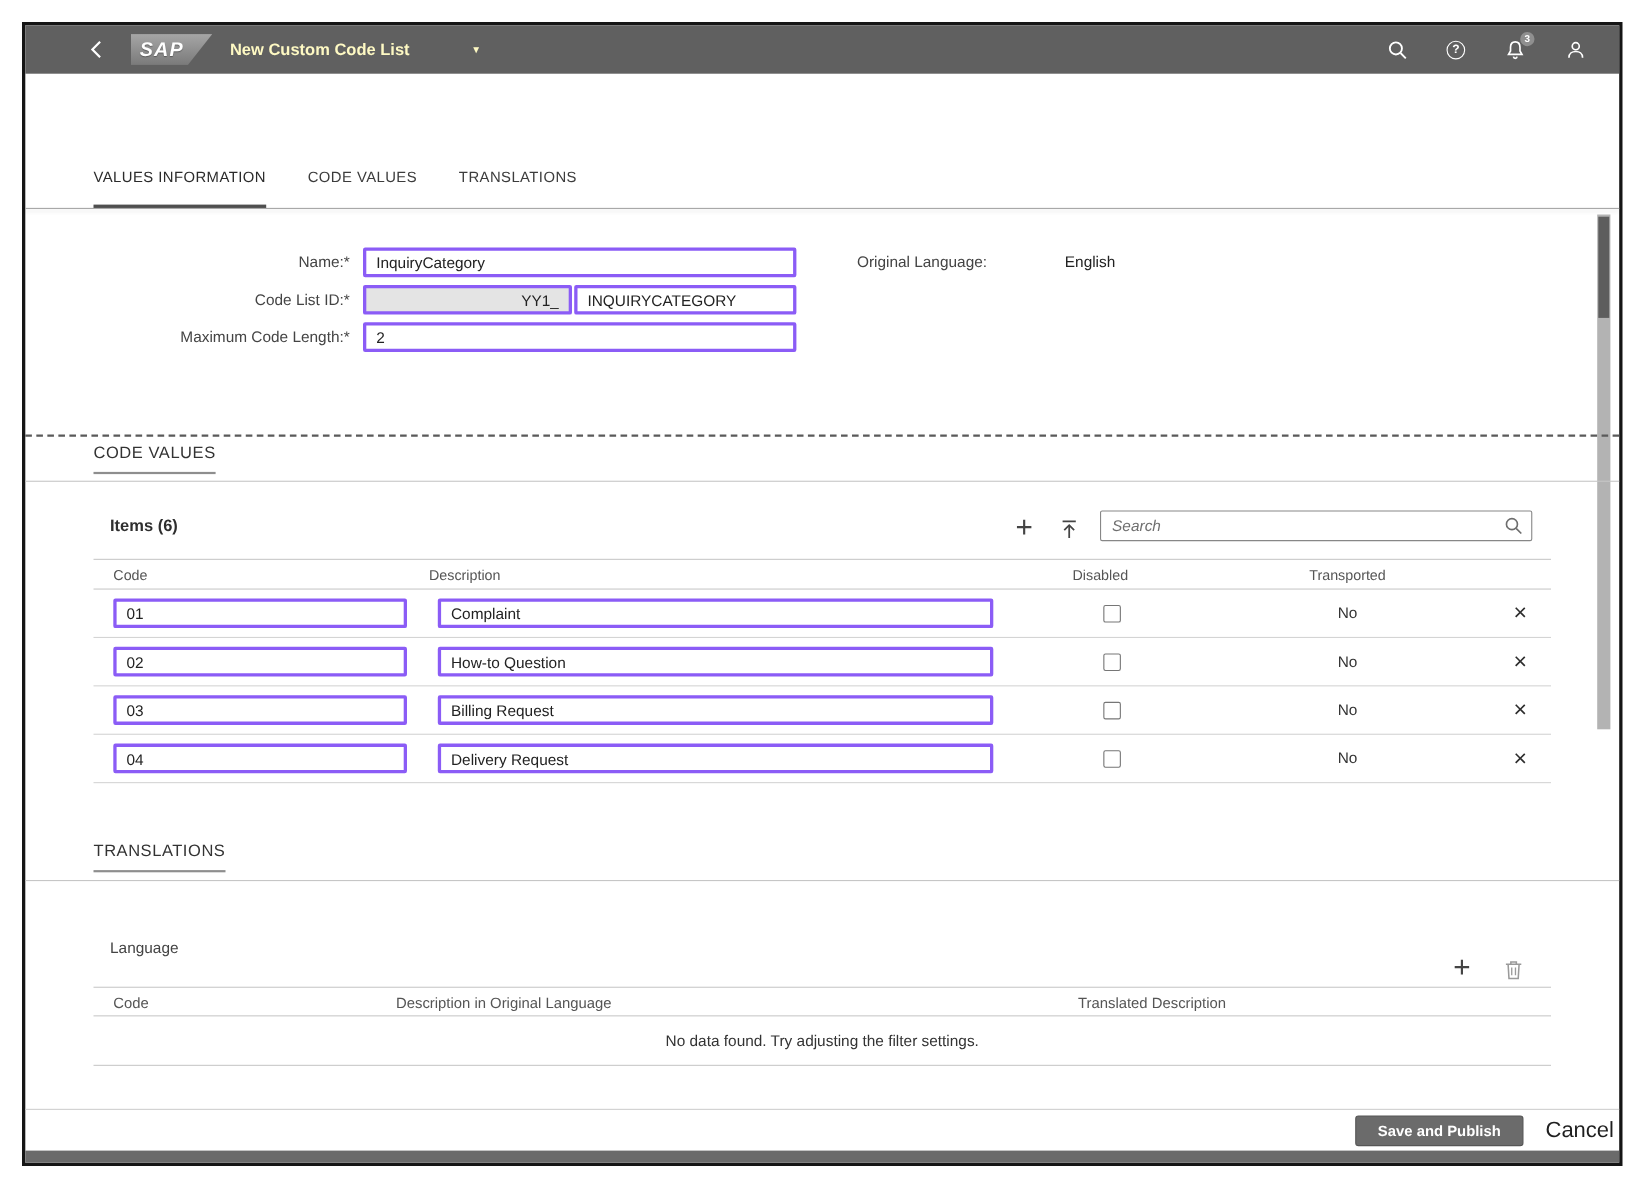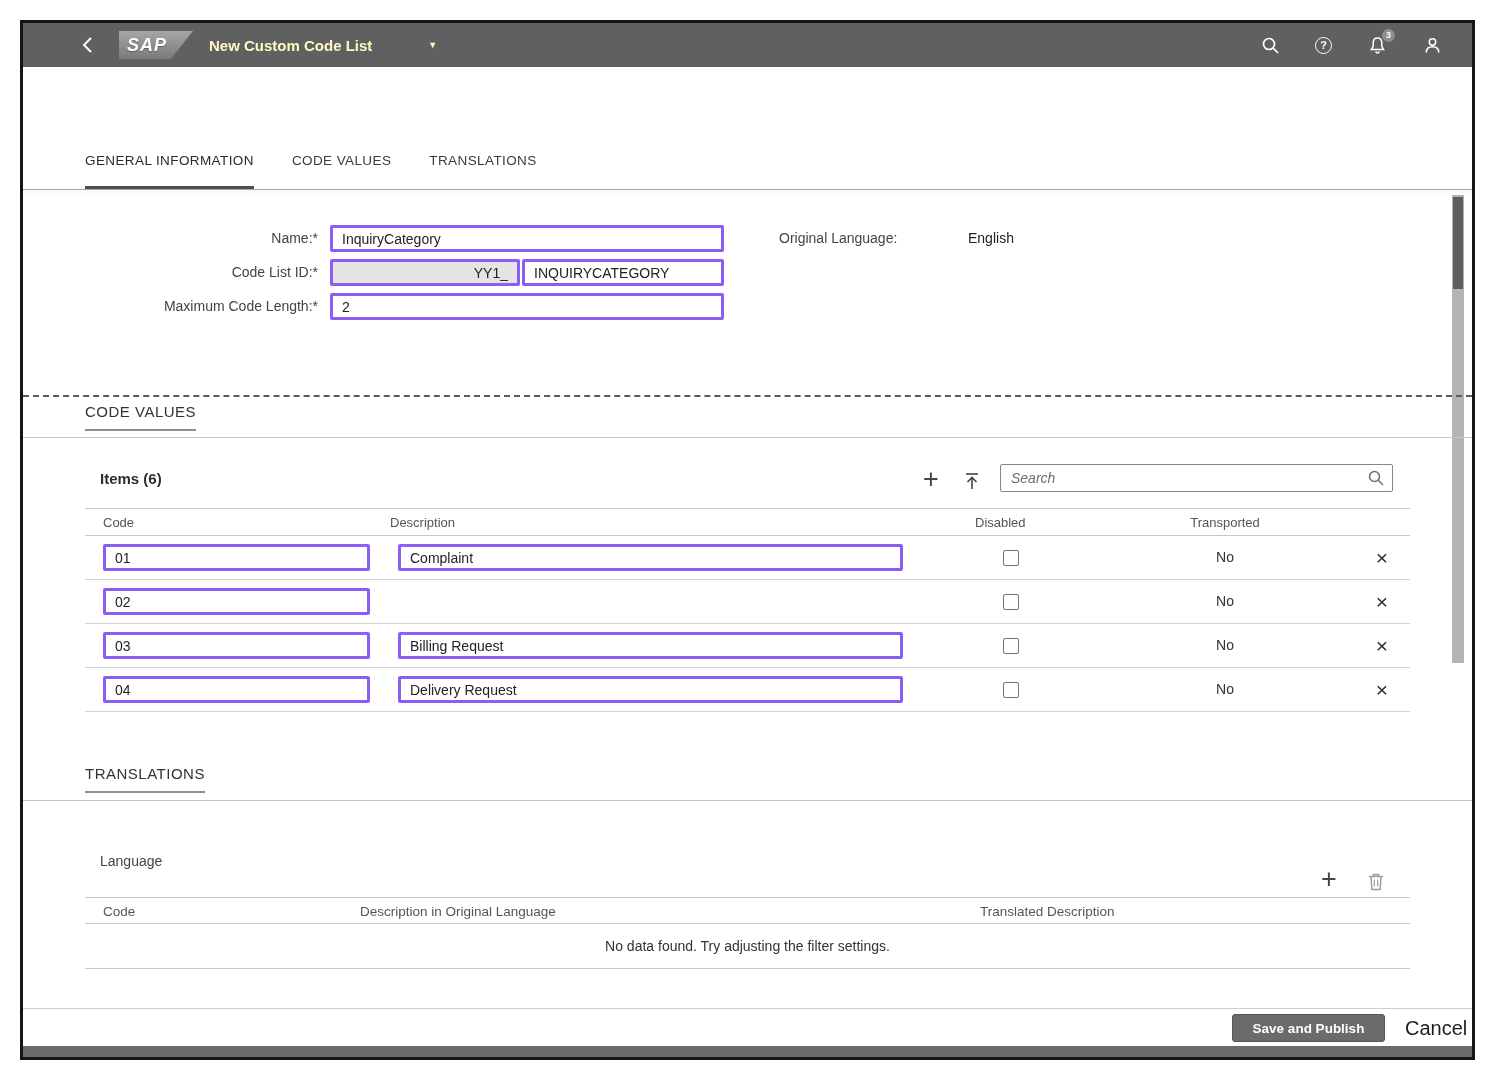--- a/index.html
+++ b/index.html
@@ -143,21 +143,21 @@
       <div class="sicon">
         <svg width="19" height="19" viewBox="0 0 19 19">
             <circle cx="9.5" cy="6" r="3.2" fill="none" stroke="#fff" stroke-width="1.5"></circle>
             <path d="M3.3 16.5 C3.3 12.4 6.4 10.8 9.5 10.8 C12.6 10.8 15.7 12.4 15.7 16.5" fill="none" stroke="#fff" stroke-width="1.5"></path>
           </svg>
       </div>
     </div>
   </header>
 
   <nav class="tabs">
-    <div class="tab selected">GENERAL INFORMATION</div>
+    <div class="tab selected">VALUES INFORMATION</div>
     <div class="tab">CODE VALUES</div>
     <div class="tab">TRANSLATIONS</div>
   </nav>
   <div class="tabbar-line"></div>
 
   <div class="scrollbar">
     <div class="thumb"></div>
   </div>
 
   <div class="frow" style="top:202px; left:0; right:0;">
@@ -212,20 +212,21 @@
 
     <div class="cv-row">
       <input class="input cv-code" value="01" style="">
       <input class="input cv-desc" value="Complaint" style="">
       <div class="checkbox"></div>
       <div class="cv-transported">No</div>
       <div class="cv-delete">×</div>
     </div>
     <div class="cv-row">
       <input class="input cv-code" value="02" style="">
+      <input class="input cv-desc" value="How-to Question" style="">
       <div class="checkbox"></div>
       <div class="cv-transported">No</div>
       <div class="cv-delete">×</div>
     </div>
     <div class="cv-row">
       <input class="input cv-code" value="03" style="">
       <input class="input cv-desc" value="Billing Request" style="">
       <div class="checkbox"></div>
       <div class="cv-transported">No</div>
       <div class="cv-delete">×</div>

